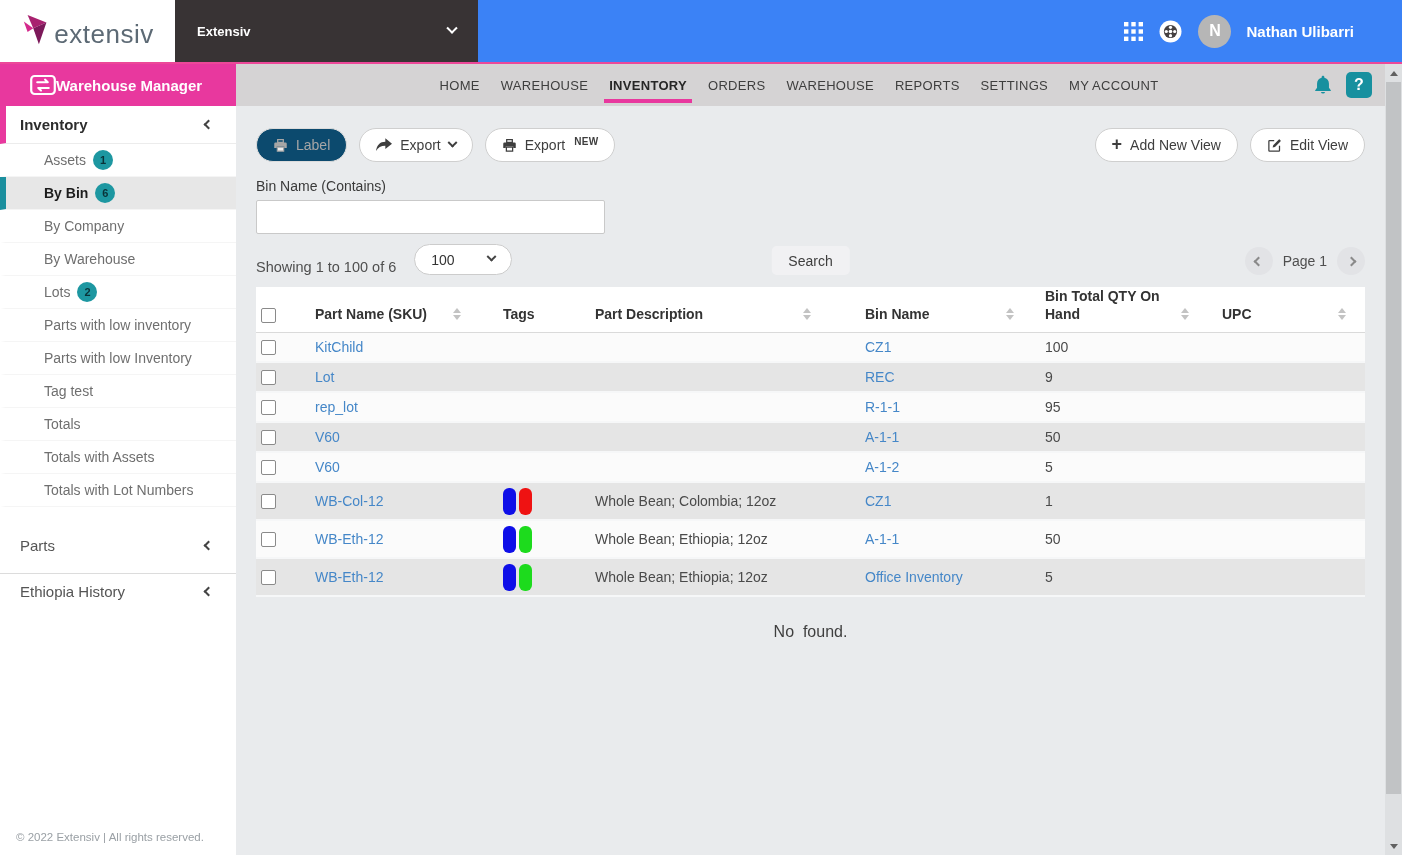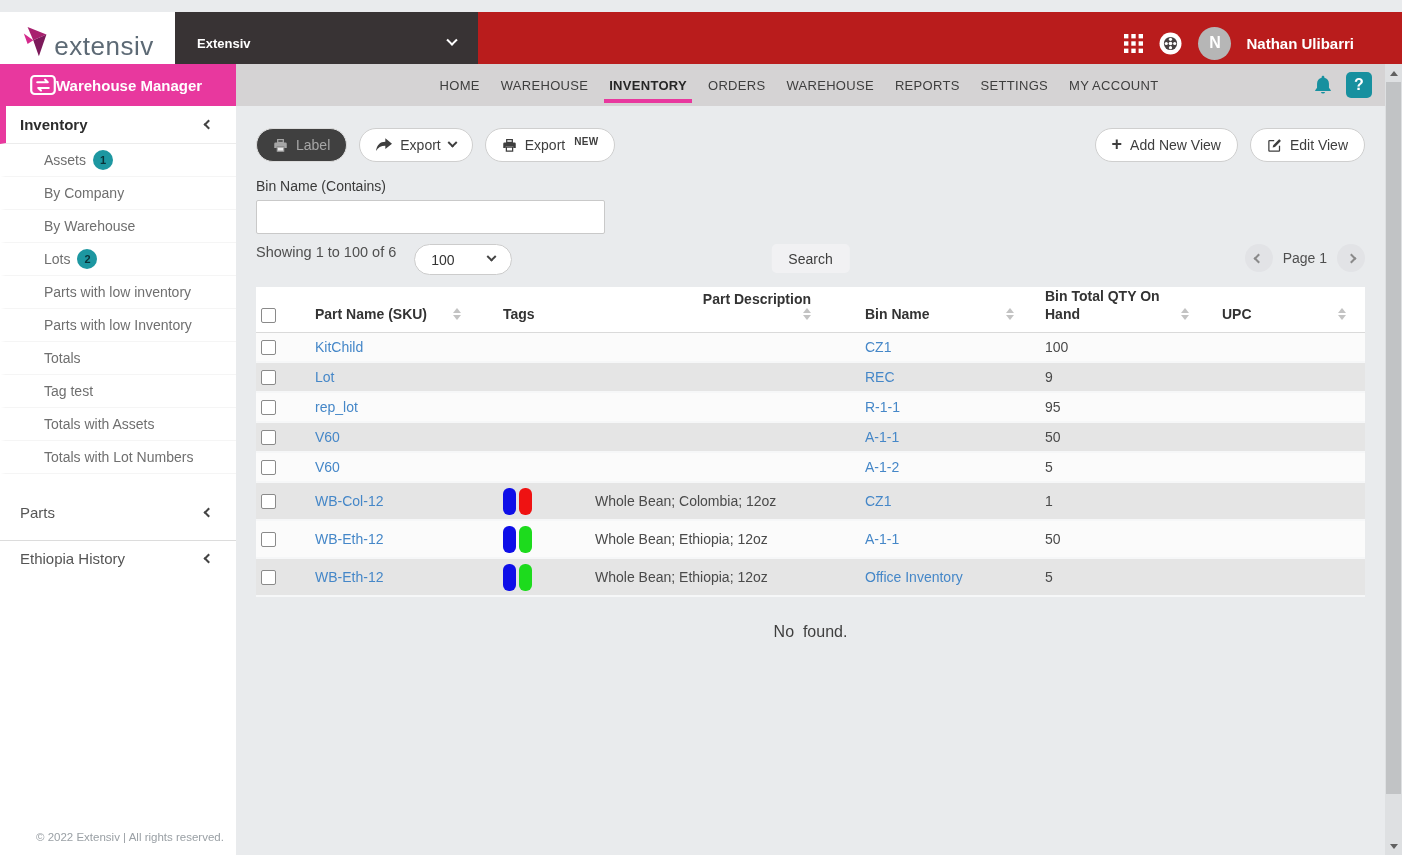--- a/index.html
+++ b/index.html
@@ -3,22 +3,22 @@
 <meta charset="utf-8">
 <style>
   * { box-sizing: border-box; }
   html,body { margin:0; padding:0; }
   body {
     width:1402px; height:855px; position:relative; overflow:hidden;
     font-family:"Liberation Sans", sans-serif; background:#e9ebed; color:#333;
   }
 
   
-  .topbar { position:absolute; top:12px; left:0; width:1402px; height:64px;
-            background:#b91c1c; border-bottom:2px solid #0ea5e9; display:flex; }
+  .topbar { position:absolute; top:0; left:0; width:1402px; height:64px;
+            background:#3b82f6; border-bottom:2px solid #ec4899; display:flex; }
   .logo-box { width:175px; height:62px; background:#fff; display:flex;
               align-items:center; justify-content:center; gap:1px; }
   .logo-text { font-size:26px; color:#5d6a75; letter-spacing:.5px; margin-top:6px; }
   .account-dd { width:303px; height:62px; background:#383334; display:flex;
                 align-items:center; justify-content:space-between; padding:0 22px; cursor:pointer; }
   .account-dd .lbl { color:#fff; font-size:13px; font-weight:bold; }
   .topbar-right { margin-left:auto; display:flex; align-items:center; gap:15px; padding-right:48px; }
   .avatar { width:33px; height:33px; border-radius:50%; background:#b6b6b6; color:#fff;
             font-weight:bold; font-size:16px; display:flex; align-items:center; justify-content:center; }
   .user-name { color:#fff; font-size:15px; font-weight:bold; }
@@ -56,40 +56,40 @@
   .side-item { height:33px; display:flex; align-items:center; border-left:6px solid transparent;
                padding-left:38px; font-size:14px; color:#6f6f6f; border-bottom:1px solid #f5f5f5; cursor:pointer; }
   .side-item.active { background:#e7e7e7; border-left-color:#1b8f9e; color:#1c1c1c; font-weight:bold; }
   .badge { margin-left:7px; min-width:20px; height:20px; border-radius:50%; background:#1d97a1;
            color:#0a3238; font-size:11px; font-weight:bold; display:inline-flex;
            align-items:center; justify-content:center; }
   .side-section { height:36px; display:flex; align-items:center; padding-left:20px;
                   font-size:15px; color:#555; position:relative; cursor:pointer; }
   .section-parts { margin-top:20px; }
   .section-history { border-top:1px solid #dcdcdc; margin-top:10px; }
-  .side-footer { position:absolute; bottom:12px; left:36px; font-size:11.5px; color:#9aa0a5; }
+  .side-footer { position:absolute; bottom:12px; left:16px; font-size:11.5px; color:#9aa0a5; }
 
   
   .main { position:absolute; top:106px; left:236px; width:1149px; height:749px; padding:0 20px; }
   .toolbar { margin-top:22px; display:flex; align-items:center; }
   .btn { height:34px; border-radius:17px; background:#fff; border:1px solid #cfcfcf;
          display:inline-flex; align-items:center; gap:8px; padding:0 16px; font-size:14px;
          color:#3e3e3e; cursor:pointer; white-space:nowrap; }
   .btn + .btn { margin-left:12px; }
-  .btn.disabled { background:#404040; border-color:#dcdcdc; color:#a6a6a6; cursor:default; }
+  .btn.disabled { background:#0c4a6e; border-color:#dcdcdc; color:#a6a6a6; cursor:default; }
   .toolbar-right { margin-left:auto; display:flex; }
   .new-tag { font-size:10px; font-weight:bold; margin-left:1px; transform:translateY(-4px); letter-spacing:.3px; }
   .plus-glyph { font-size:18px; font-weight:600; line-height:1; margin-top:-2px; }
 
   .filter-label { margin-top:16px; font-size:14px; color:#3a3a3a; }
   .filter-input { margin-top:6px; width:349px; height:34px; border:1px solid #c9c9c9; background:#fff;
                   padding:0 10px; font-size:14px; border-radius:2px; display:block;
                   font-family:"Liberation Sans",sans-serif; }
 
-  .list-controls { margin-top:10px; height:31px; position:relative; display:flex; align-items:flex-start; }
+  .list-controls { margin-top:10px; height:31px; position:relative; display:flex; align-items:flex-end; }
   .showing { font-size:14.5px; color:#4f4f4f; }
   .size-select { margin-left:18px; width:98px; height:31px; border:1px solid #ccc; border-radius:16px;
                  background:#fff; display:flex; align-items:center; justify-content:space-between;
                  padding:0 16px; font-size:14px; color:#333; cursor:pointer; }
   .size-select .chev-down { color:#444; width:7px; height:7px; }
   .search-btn { position:absolute; left:50%; transform:translateX(-50%); height:29px; padding:0 17px;
                 background:#f1f1f3; border:none; border-radius:5px; font-size:14px; color:#3e3e3e;
                 cursor:pointer; font-family:"Liberation Sans",sans-serif; }
   .pager { margin-left:auto; display:flex; align-items:center; gap:7px; }
   .pager-btn { width:28px; height:28px; border-radius:50%; background:#e2e3e6; color:#8a8a8a;
@@ -205,41 +205,45 @@
 <div class="sidebar">
   <div class="side-header">
     <span>Inventory</span>
     <span class="chev-left"></span>
   </div>
   <div>
       <div class="side-item">
         <span>Assets</span>
         <span class="badge">1</span>
       </div>
+      <div class="side-item active">
+        <span>By Bin</span>
+        <span class="badge">6</span>
+      </div>
       <div class="side-item">
         <span>By Company</span>
       </div>
       <div class="side-item">
         <span>By Warehouse</span>
       </div>
       <div class="side-item">
         <span>Lots</span>
         <span class="badge">2</span>
       </div>
       <div class="side-item">
         <span>Parts with low inventory</span>
       </div>
       <div class="side-item">
         <span>Parts with low Inventory</span>
       </div>
       <div class="side-item">
+        <span>Tag test</span>
+      </div>
+      <div class="side-item">
         <span>Totals</span>
-      </div>
-      <div class="side-item">
-        <span>Tag test</span>
       </div>
       <div class="side-item">
         <span>Totals with Assets</span>
       </div>
       <div class="side-item">
         <span>Totals with Lot Numbers</span>
       </div>
     </div>
   <div class="side-section section-parts">
     <span>Parts</span>
@@ -323,21 +327,21 @@
         <div class="th" style="width: 200px; padding-left: 15px; padding-right: 39px;">
           <span class="th-label">Part Name (SKU)</span>
           <span class="sort">
             <span class="tri-up"></span>
             <span class="tri-down"></span>
           </span>
         </div>
         <div class="th" style="width: 95px; padding-left: 3px; padding-right: 0px;">
           <span class="th-label">Tags</span>
         </div>
-        <div class="th" style="width: 270px; padding-left: 0px; padding-right: 54px; flex-direction: column;">
+        <div class="th" style="width: 270px; padding-left: 0px; padding-right: 54px;">
           <span class="th-label">Part Description</span>
           <span class="sort">
             <span class="tri-up"></span>
             <span class="tri-down"></span>
           </span>
         </div>
         <div class="th" style="width: 180px; padding-left: 0px; padding-right: 31px;">
           <span class="th-label">Bin Name</span>
           <span class="sort">
             <span class="tri-up"></span>

